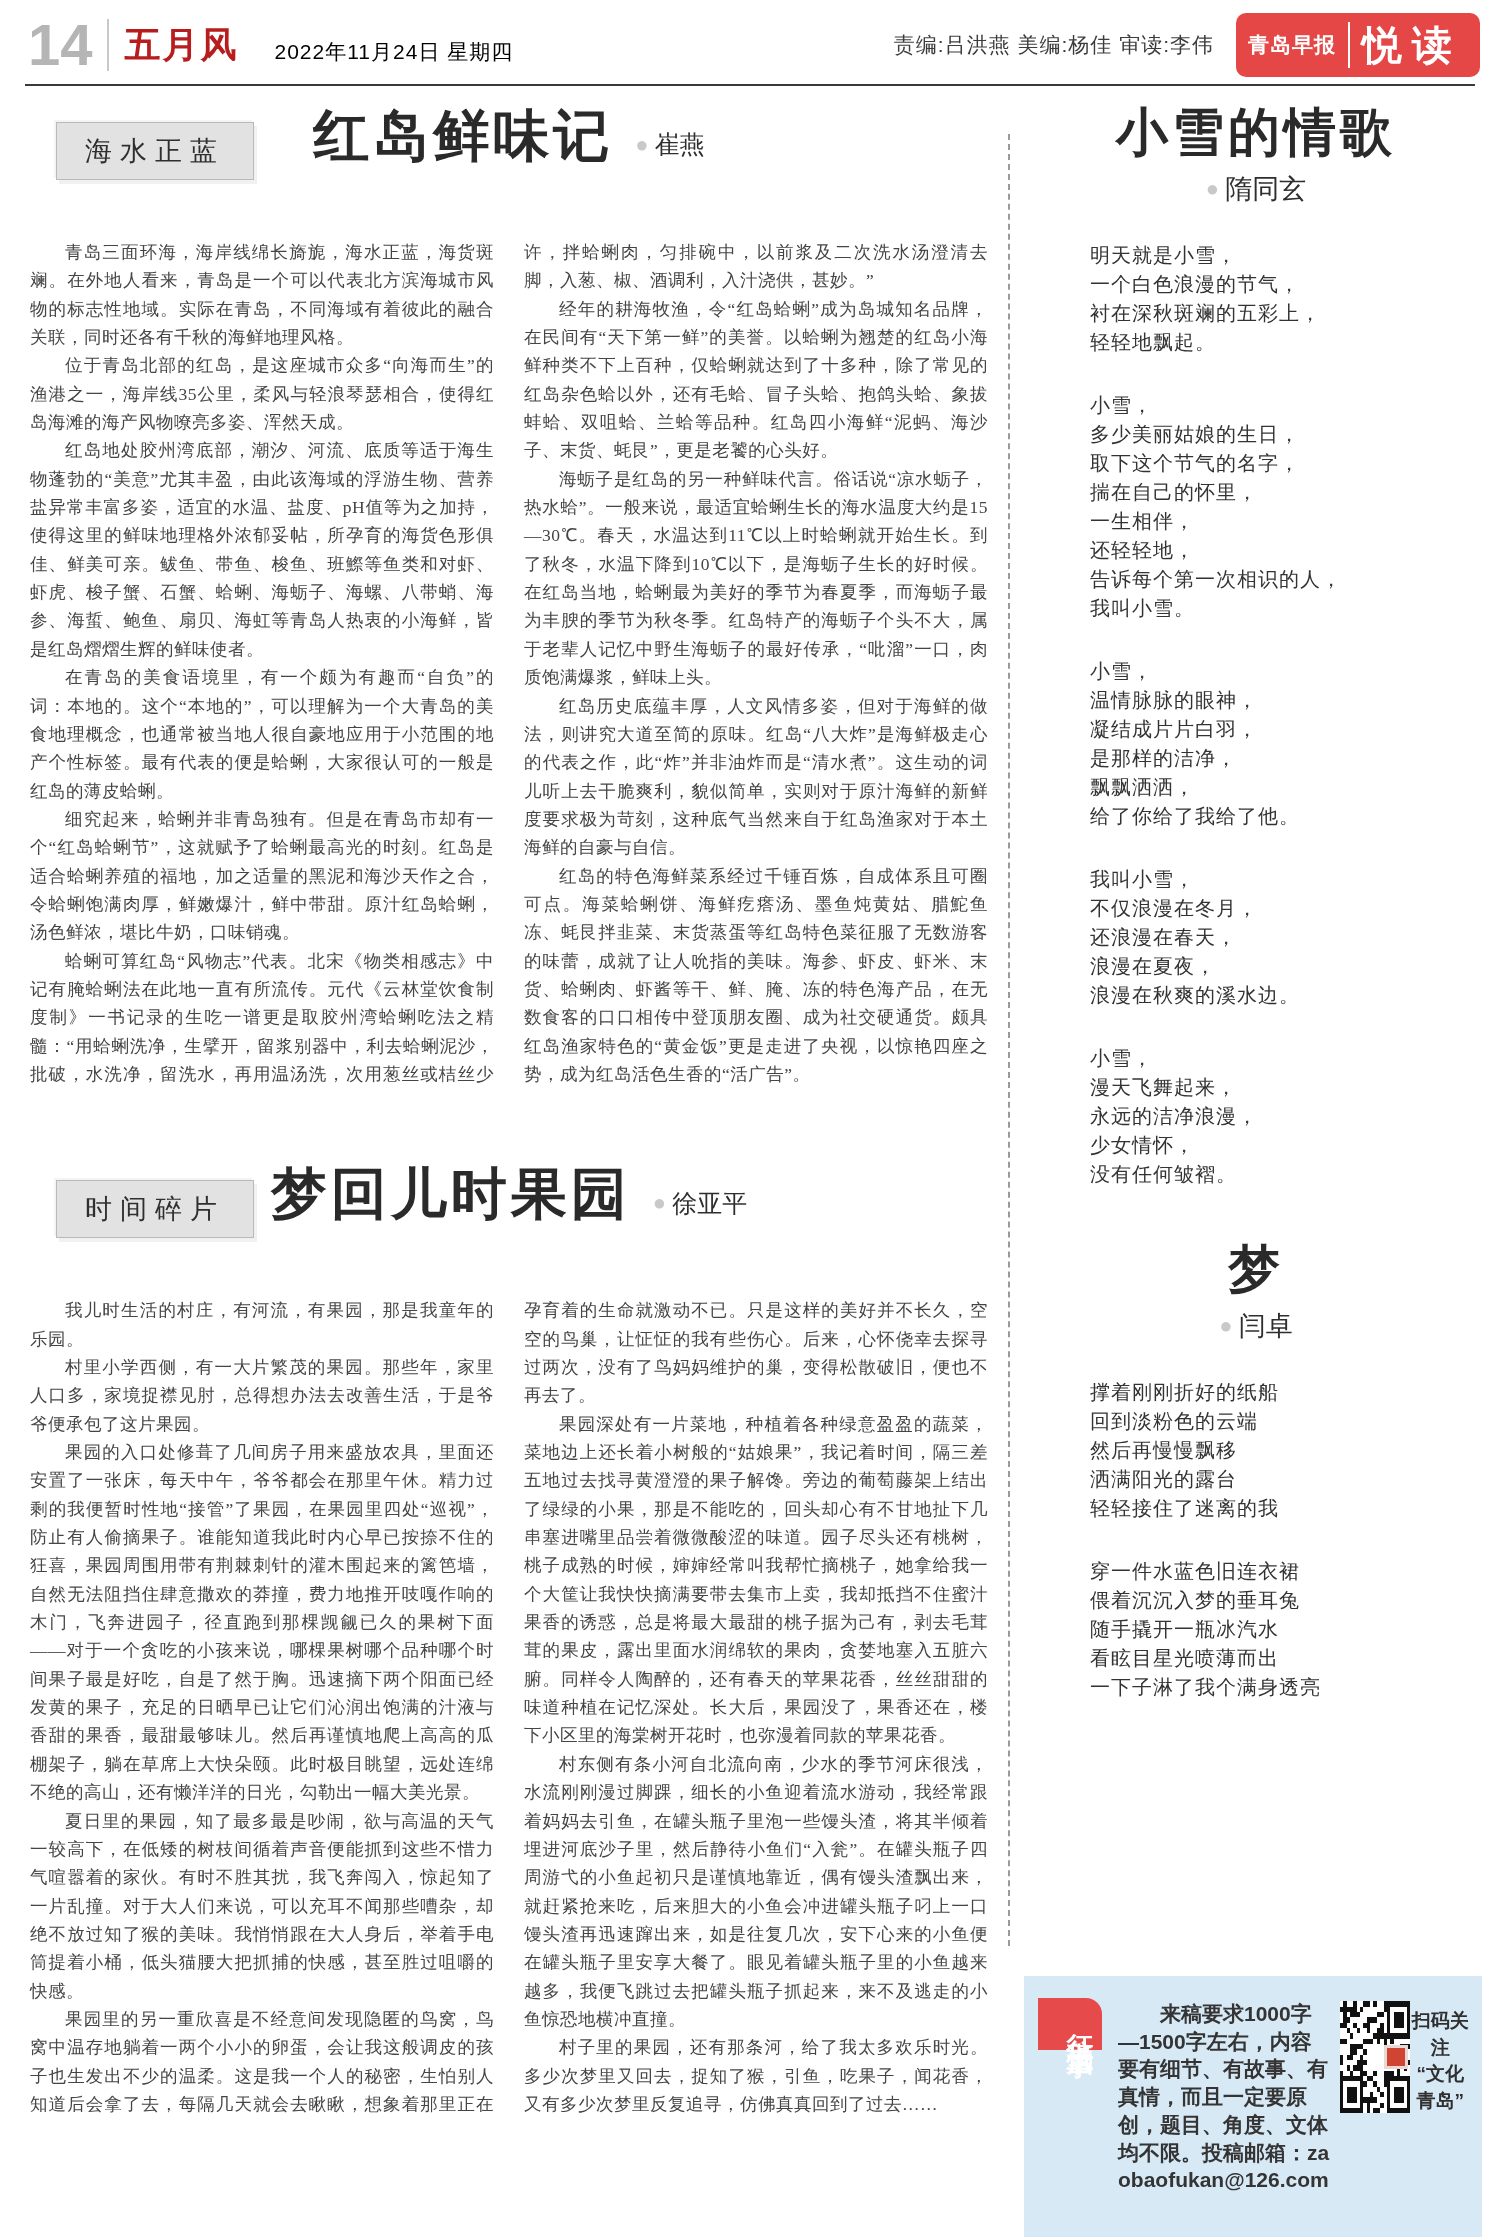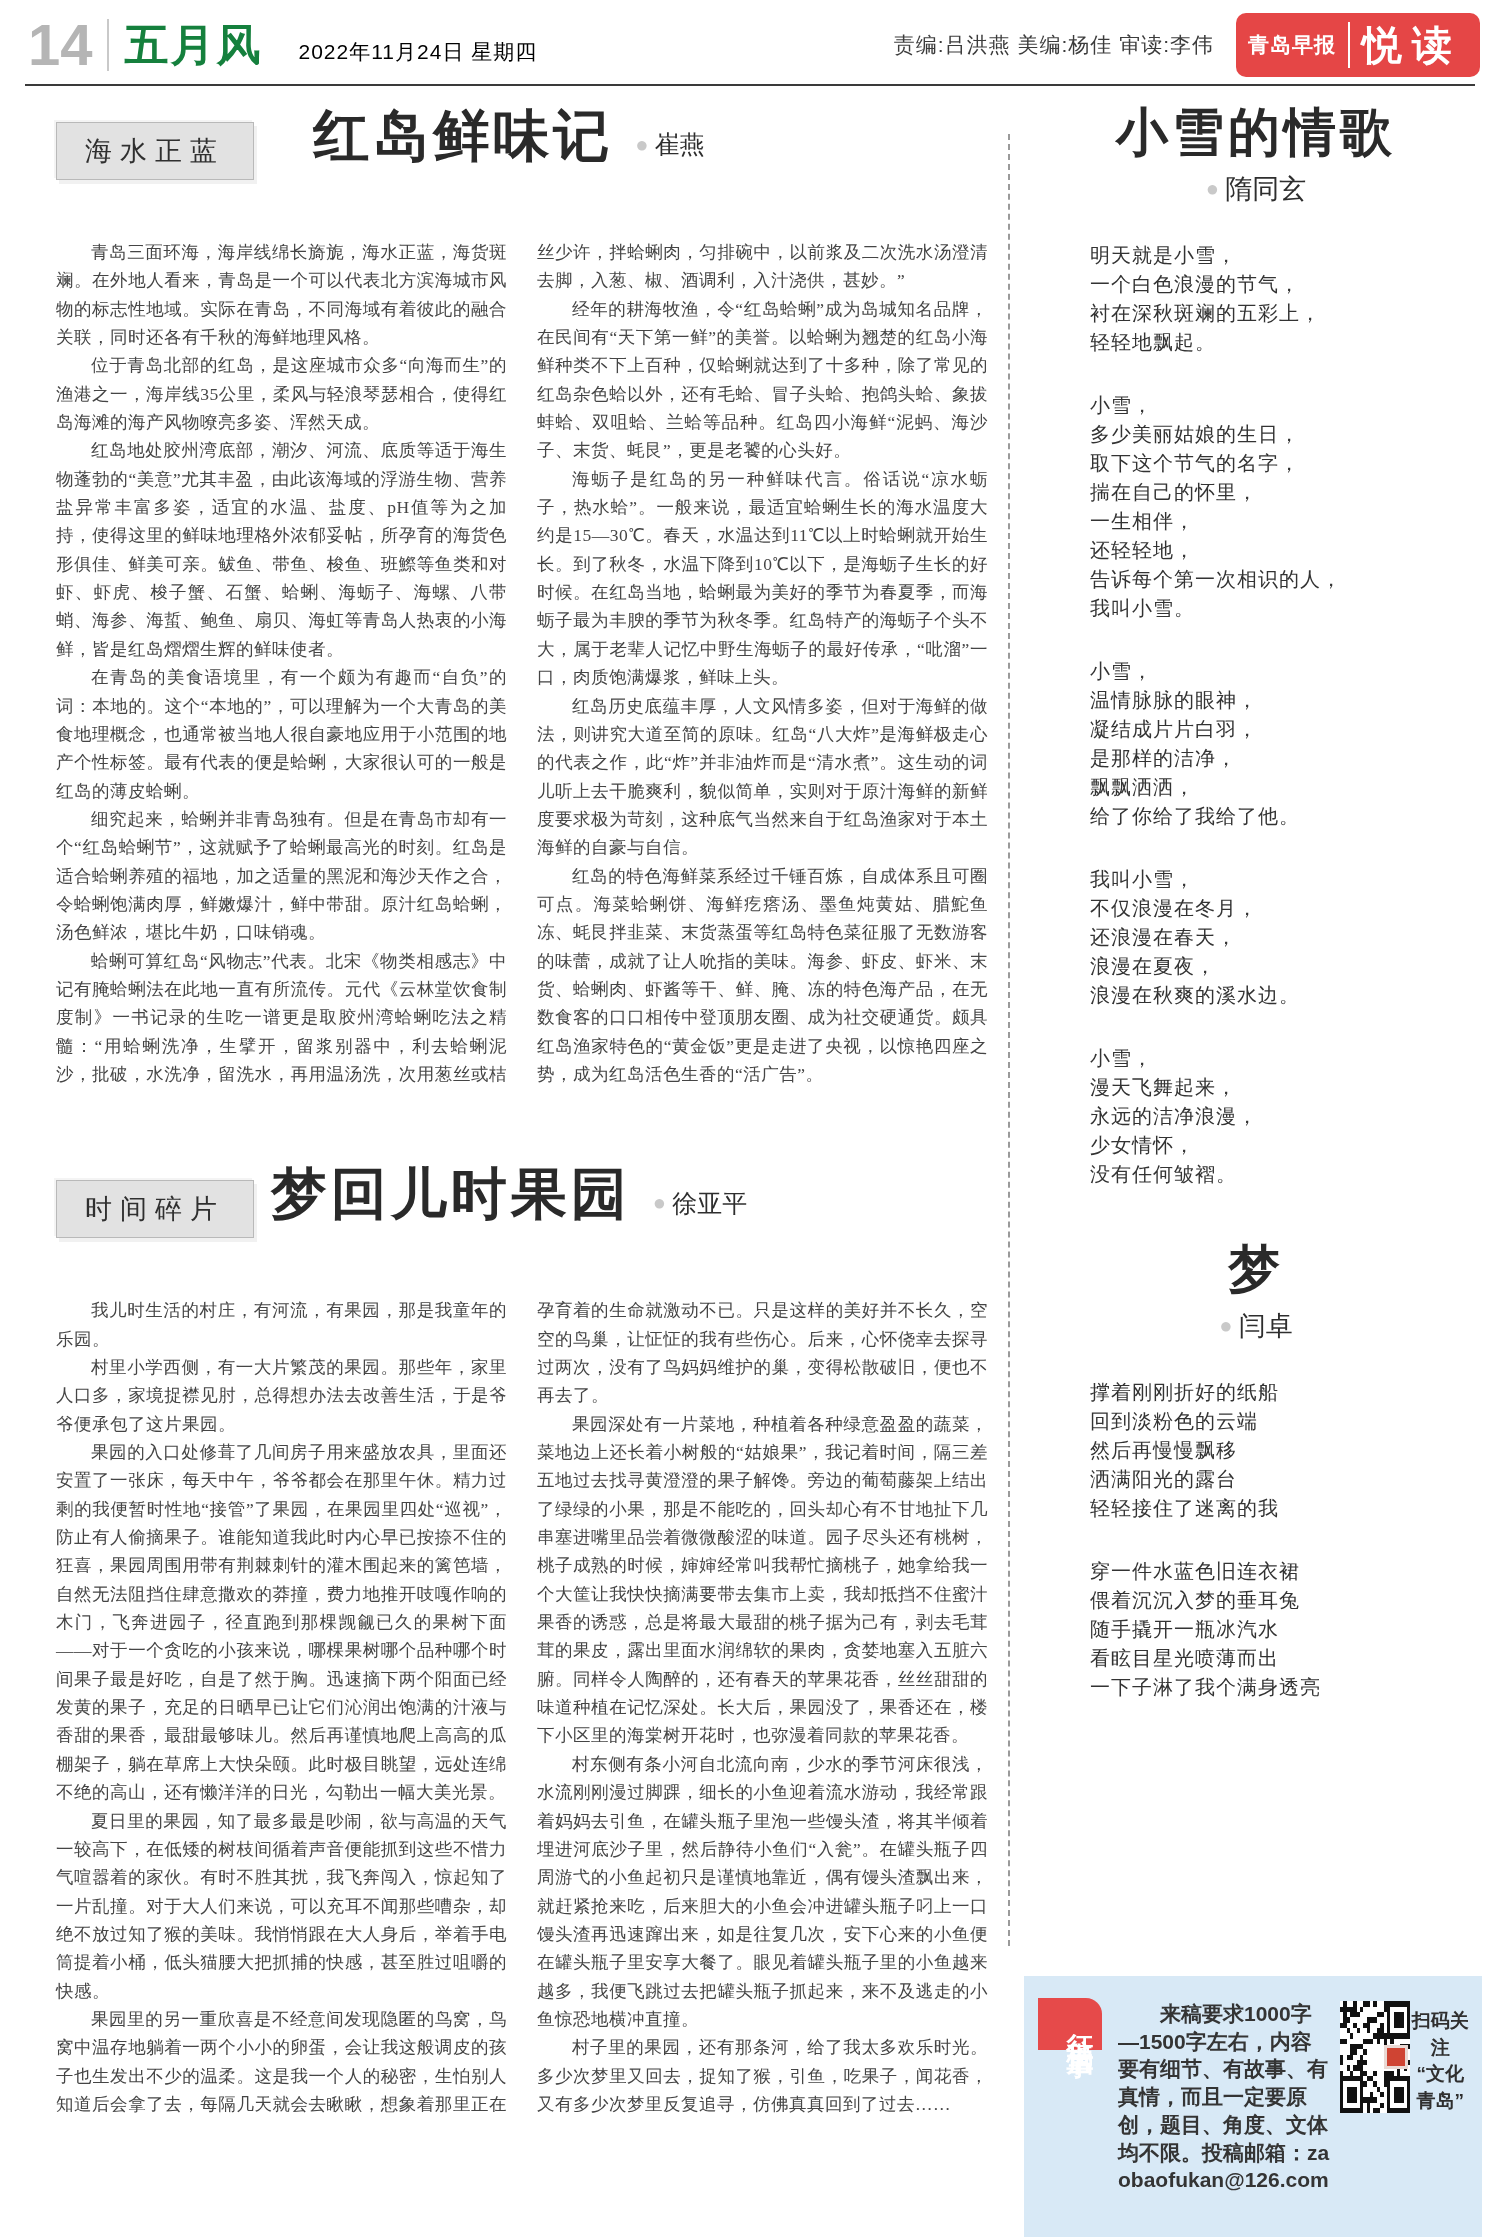--- a/index.html
+++ b/index.html
@@ -3,42 +3,42 @@
 <meta charset="utf-8">
 <style>
   html,body{margin:0;padding:0;background:#ffffff;}
   .page{position:relative;width:1500px;height:2237px;background:#fff;overflow:hidden;
         font-family:"Liberation Serif",serif;color:#3f3f3f;}
 
   
   .hdr{position:absolute;left:28px;top:10px;right:20px;height:70px;display:flex;align-items:center;}
   .pagenum{font-family:"Liberation Sans",sans-serif;font-weight:bold;font-size:58px;color:#b5b5b5;line-height:1;}
   .hdr-pipe{width:2px;height:52px;background:#c9c9c9;margin:0 16px 0 14px;}
-  .section-name{font-family:"Liberation Sans",sans-serif;font-weight:bold;font-size:44px;color:#15803d;line-height:1;letter-spacing:2px;}
+  .section-name{font-family:"Liberation Sans",sans-serif;font-weight:bold;font-size:36px;color:#b91c1c;line-height:1;letter-spacing:2px;}
   .hdr-date{font-family:"Liberation Sans",sans-serif;font-size:21px;color:#000000;margin-left:36px;margin-top:14px;letter-spacing:1px;}
   .hdr-spacer{flex:1;}
   .hdr-editors{font-family:"Liberation Sans",sans-serif;font-size:21px;color:#3c3c3c;margin-right:22px;letter-spacing:1px;}
   .logo{display:flex;align-items:center;background:#e54646;border-radius:10px;height:64px;padding:0 18px 0 12px;}
   .logo-paper{display:flex;flex-direction:row;justify-content:center;font-family:"Liberation Sans",sans-serif;
               font-weight:bold;color:#fff;font-size:21px;line-height:1.05;letter-spacing:1px;}
   .logo-sep{width:2px;height:46px;background:#ffffff;margin:0 12px;}
   .logo-title{font-family:"Liberation Sans",sans-serif;font-weight:bold;color:#fff;font-size:40px;letter-spacing:10px;}
   .hdr-rule{position:absolute;left:25px;right:25px;top:84px;height:2px;background:#3a3a3a;}
 
   
   .articles{position:absolute;left:30px;top:96px;width:958px;}
   .art-head{position:relative;height:128px;}
   .tagbox{position:absolute;left:26px;top:26px;background:#e2e2e2;border:1px solid #b9b9b9;
           box-shadow:3px 4px 0 #f1f1f1, -2px -2px 0 #f4f4f4;
           font-size:27px;color:#2f2f2f;letter-spacing:8px;padding:10px 28px;}
   .art-title-row{position:absolute;left:0;right:0;top:6px;display:flex;justify-content:center;align-items:flex-end;}
   .art-title{font-family:"Liberation Sans",sans-serif;font-weight:bold;font-size:56px;color:#2a2a2a;letter-spacing:4px;margin:0;line-height:1.2;}
   .author{display:flex;align-items:center;margin-left:22px;margin-bottom:8px;font-size:25px;color:#2e2e2e;font-family:"Liberation Sans",sans-serif;}
   .bullet{color:#c9c9c9;font-size:22px;margin-right:6px;font-style:normal;}
-  .art-body{columns:2;column-gap:30px;text-align:justify;margin-top:14px;margin-left:26px;}
+  .art-body{columns:2;column-gap:30px;text-align:justify;margin-top:14px;}
   .para{margin:0;text-indent:2em;font-size:17.5px;line-height:1.62;color:#454545;letter-spacing:0.5px;}
   .art2{margin-top:66px;}
 
   
   .v-div{position:absolute;left:1008px;top:134px;height:1812px;border-left:2px dashed #9a9a9a;}
 
   
   .poems{position:absolute;left:1032px;top:100px;width:448px;}
   .poem-title{font-family:"Liberation Sans",sans-serif;font-weight:bold;font-size:52px;color:#2a2a2a;
               text-align:center;letter-spacing:4px;margin:0 0 6px 0;line-height:1.25;}

